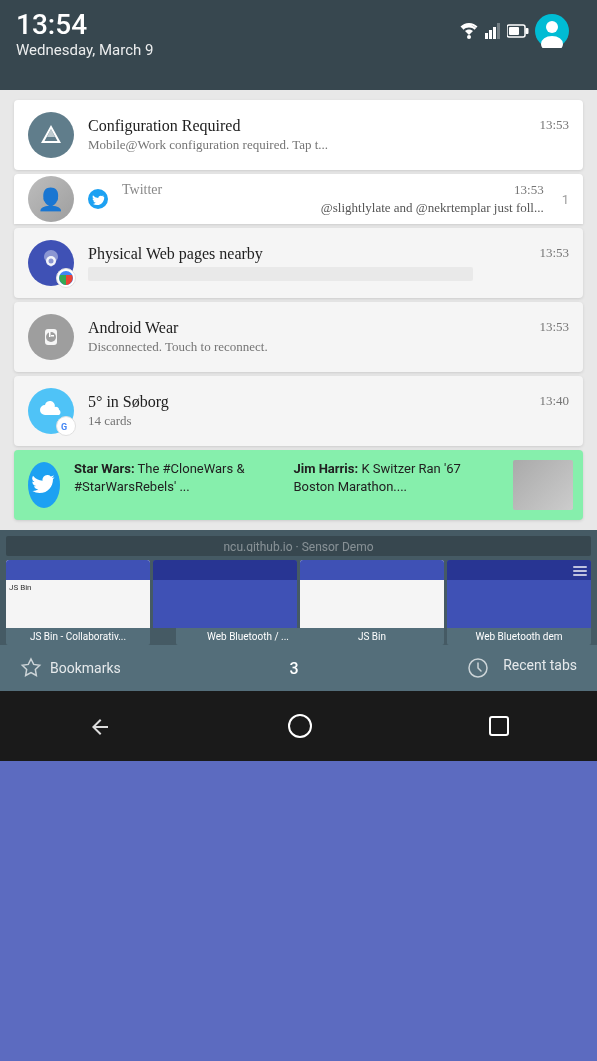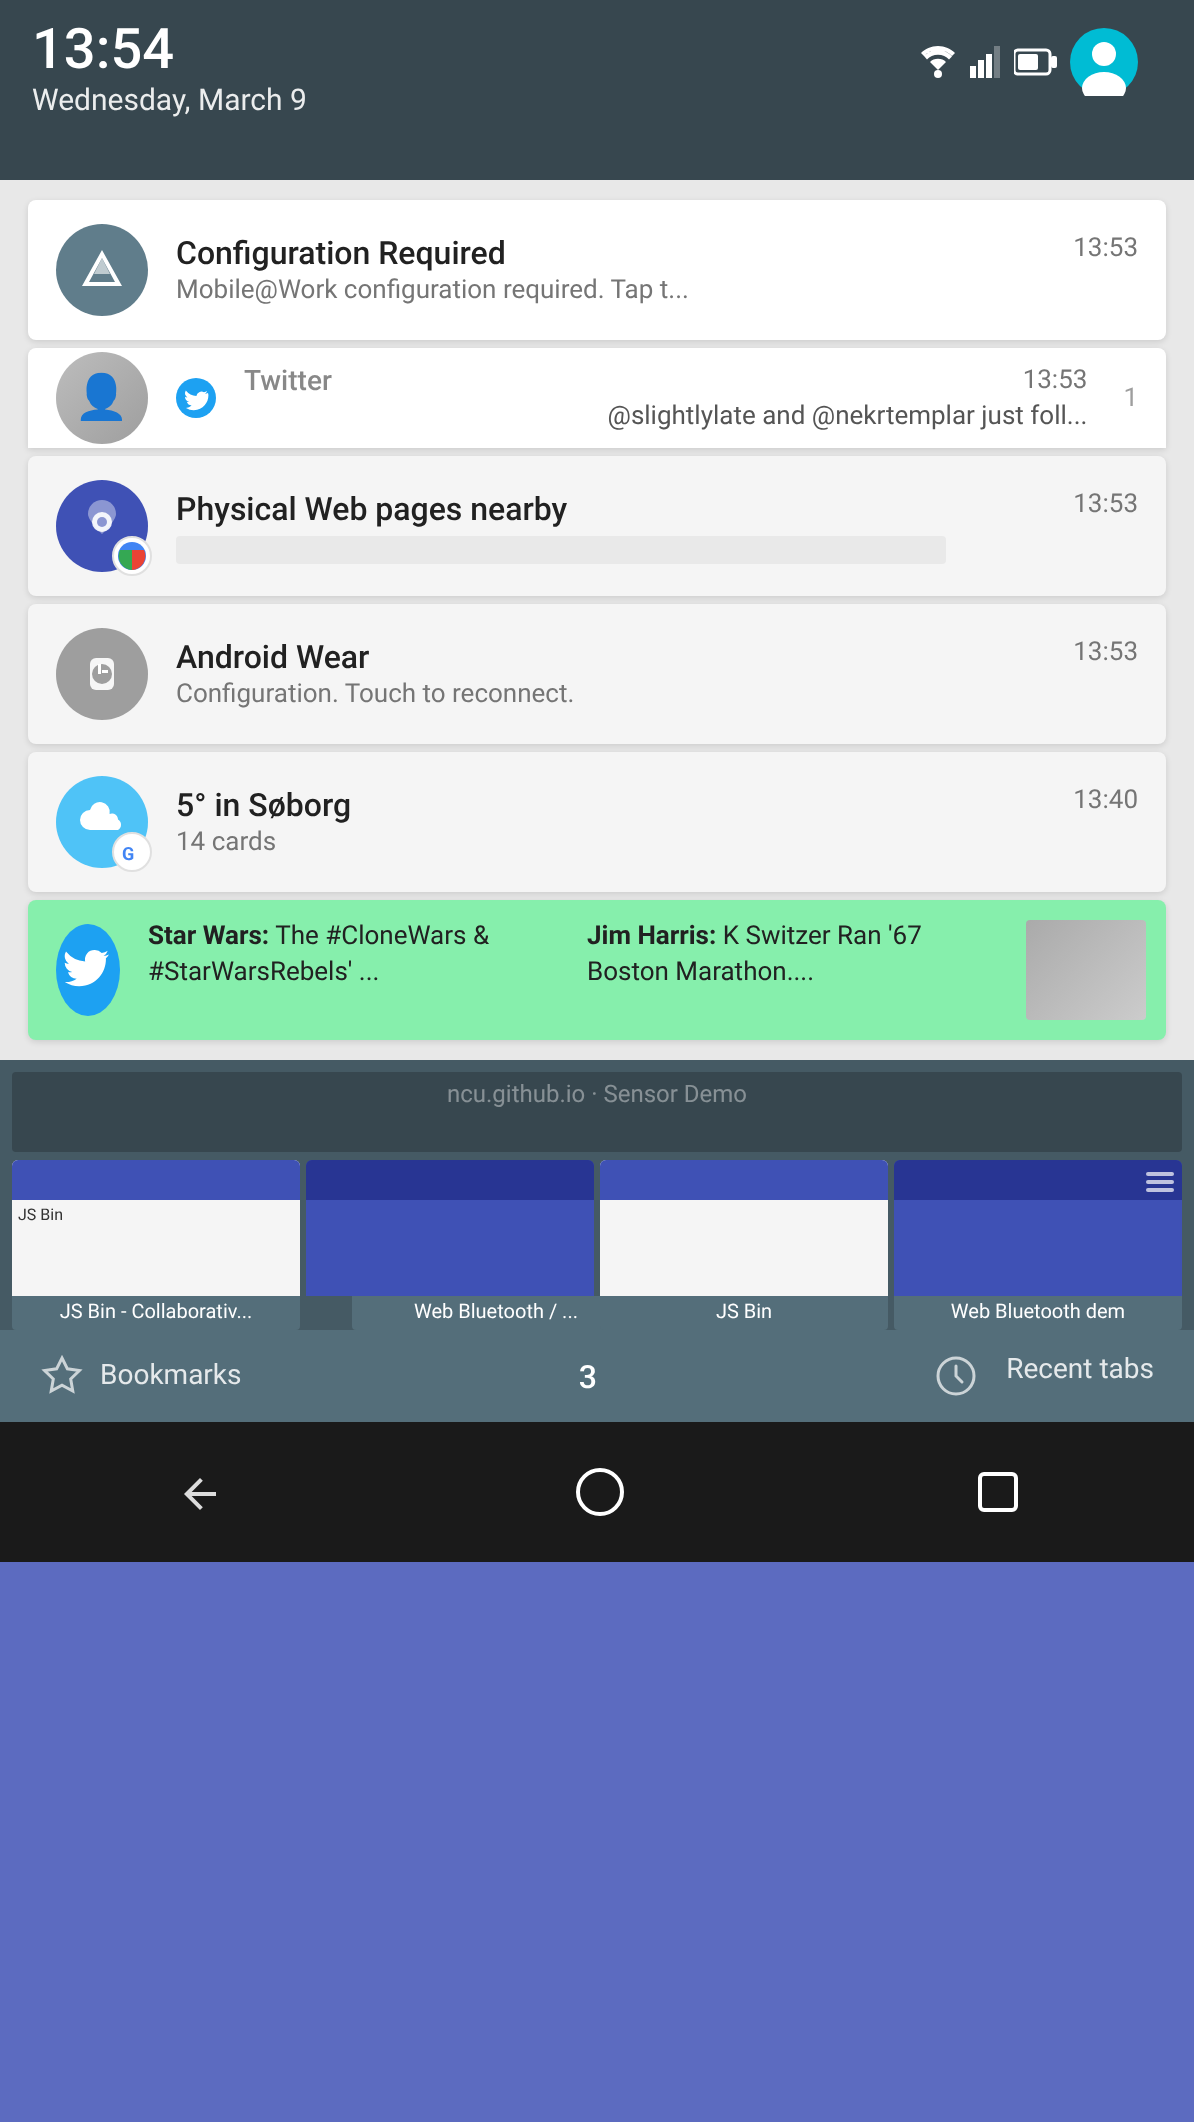--- a/index.html
+++ b/index.html
@@ -89,20 +89,21 @@
       background: white;
       display: flex;
       align-items: center;
       justify-content: center;
       border: 1px solid #e0e0e0;
     }
 
     .card-content {
       flex: 1;
       min-width: 0;
+      font-family: Liberation Serif, serif;
     }
 
     .card-header {
       display: flex;
       justify-content: space-between;
       align-items: flex-start;
     }
 
     .card-title {
       font-size: 16px;
@@ -308,21 +309,21 @@
         <circle fill="#9e9e9e" cx="13" cy="13" r="5"></circle>
         <rect fill="white" x="11" y="8" width="1.5" height="5"></rect>
         <rect fill="white" x="13" y="11" width="3" height="1.5"></rect>
       </svg>
     </div>
     <div class="card-content">
       <div class="card-header">
         <span class="card-title">Android Wear</span>
         <span class="card-time">13:53</span>
       </div>
-      <div class="card-subtitle">Configuration. Touch to reconnect.</div>
+      <div class="card-subtitle">Disconnected. Touch to reconnect.</div>
     </div>
   </div>
 
   <div class="card grey-bg">
     <div class="card-icon cloud-blue" style="position:relative;">
       <svg width="28" height="28" viewBox="0 0 28 28">
         <path fill="white" d="M22 18H8a5 5 0 010-10 5 5 0 019.8 2 3 3 0 014.2 2.8A3 3 0 0122 18z"></path>
       </svg>
       <div class="badge">
         <svg width="14" height="14" viewBox="0 0 14 14">
@@ -360,21 +361,21 @@
         <span> K Switzer Ran '67 Boston Marathon....</span>
       </div>
       <div class="photo-col" style="background:linear-gradient(135deg, #aaa 0%, #ccc 100%);border-radius:2px;"></div>
     </div>
   </div>
 
 </div>
 
 <div style="background:#455a64;padding:6px 6px 0 6px;">
 
-  <div style="background:#37474f;border-radius:2px;padding:4px 10px;margin-bottom:4px;display:flex;justify-content:center;overflow:hidden;height:40px;">
+  <div style="background:#37474f;border-radius:2px;padding:4px 10px;margin-bottom:4px;display:flex;justify-content:center;overflow:hidden;height:20px;">
     <div style="color:rgba(255,255,255,0.4);font-size:12px;text-align:center;width:100%;overflow:hidden;white-space:nowrap;">ncu.github.io · Sensor Demo</div>
   </div>
   <div style="display:flex;gap:3px;">
 
     <div style="flex:1;display:flex;flex-direction:column;align-items:center;">
       <div style="width:100%;height:68px;background:#f5f5f5;border-radius:3px 3px 0 0;overflow:hidden;position:relative;">
         <div style="background:#3f51b5;width:100%;height:20px;"></div>
         <div style="padding:3px;font-size:8px;color:#333;line-height:1.3;">JS Bin</div>
       </div>
       <div style="font-size:10px;color:white;text-align:center;padding:3px 2px;background:#546e7a;width:100%;border-radius:0 0 2px 2px;">JS Bin - Collaborativ...</div>

